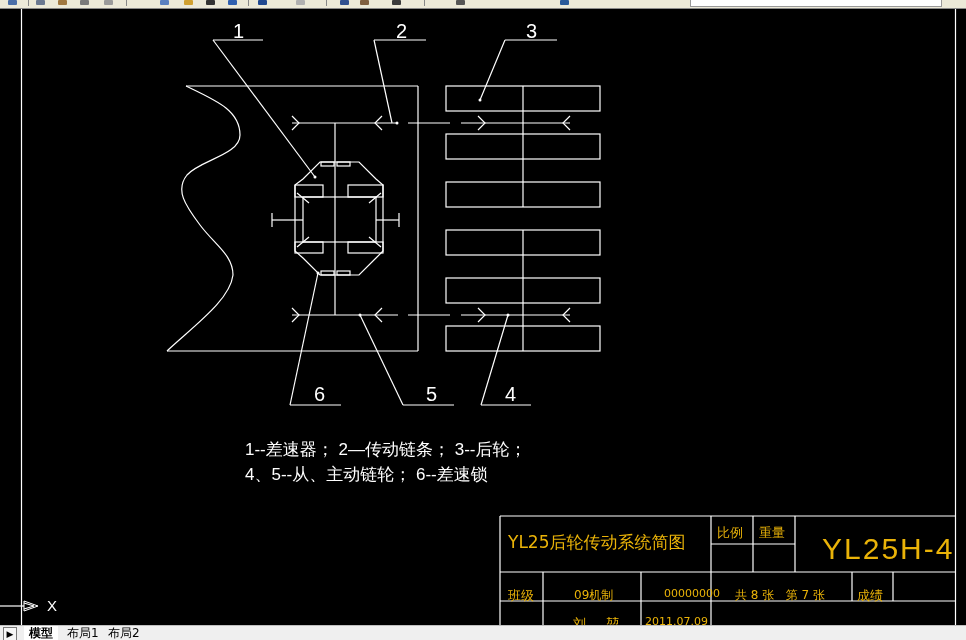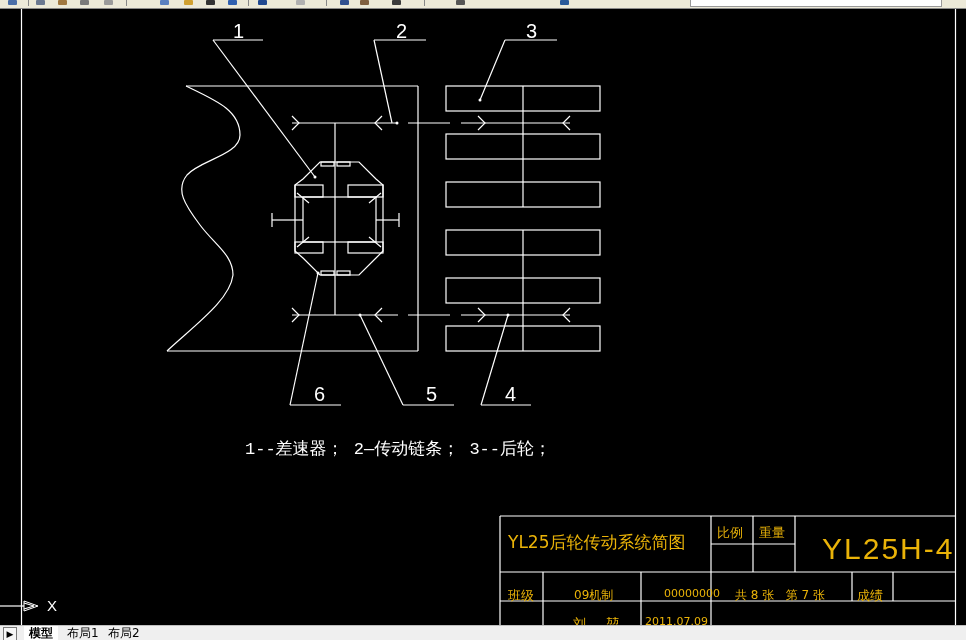--- a/index.html
+++ b/index.html
@@ -4,21 +4,21 @@
 <style>
   html, body { margin:0; padding:0; }
   body { width:966px; height:640px; position:relative; overflow:hidden; background:#000; font-family:"DejaVu Sans", sans-serif; }
   .toolbar { position:absolute; left:0; top:0; width:966px; height:8px; background:#ece9d8; border-bottom:1px solid #8a8a8a; }
   .toolbar .tb-icon { position:absolute; top:0; width:9px; height:5px; border-radius:1px; }
   .toolbar .tb-sep { position:absolute; top:0; width:1px; height:6px; background:#888; }
   .toolbar .tb-field2 { position:absolute; top:0; left:690px; width:250px; height:6px; background:#fff; border:1px solid #999; border-top:none; }
   .canvas { position:absolute; left:0; top:9px; width:966px; height:616px; background:#000; }
   .canvas svg { position:absolute; left:0; top:-9px; }
   .cad-text { position:absolute; color:#fff; white-space:nowrap; line-height:1; }
-  .legend { font-family:Liberation Mono, monospace; font-size:17px; color:#fff; }
+  .legend { font-family:Liberation Sans, sans-serif; font-size:17px; color:#fff; }
   .num { font-family:"Liberation Sans", sans-serif; font-size:20px; font-weight:300; color:#fff; }
   .tb-cell { position:absolute; color:#eab308; white-space:nowrap; line-height:1; font-size:13px; font-family:"DejaVu Sans", sans-serif; }
   .tabbar { position:absolute; left:0; top:625px; width:966px; height:15px; background:#efefef; border-top:1px solid #c0c0c0; }
   .tab-nav { position:absolute; left:3px; top:1px; width:12px; height:12px; border:1px solid #7a7a7a; background:#f6f6f6; font-size:9px; line-height:12px; text-align:center; color:#000; }
   .tab { position:absolute; top:0; height:26px; font-size:12px; line-height:15px; color:#000; padding:0 5px; }
   .tab.active { background:#fff; font-weight:bold; }
 </style>
 </head>
 <body>
 
@@ -172,20 +172,21 @@
   </svg>
 
   <span class="cad-text num" style="left:233px;top:12px;">1</span>
   <span class="cad-text num" style="left:396px;top:12px;">2</span>
   <span class="cad-text num" style="left:526px;top:12px;">3</span>
   <span class="cad-text num" style="left:314px;top:375px;">6</span>
   <span class="cad-text num" style="left:426px;top:375px;">5</span>
   <span class="cad-text num" style="left:505px;top:375px;">4</span>
 
   <span class="cad-text legend" style="left:245px;top:432px;">1--差速器； 2—传动链条； 3--后轮；</span>
+  <span class="cad-text legend" style="left:245px;top:457px;">4、5--从、主动链轮； 6--差速锁</span>
 
   <span class="cad-text" style="left:47px;top:589px;font-size:15px;font-family:'Liberation Sans',sans-serif;">X</span>
 
   <span class="tb-cell" style="left:508px;top:525px;font-size:17px;">YL25后轮传动系统简图</span>
   <span class="tb-cell" style="left:717px;top:517px;">比例</span>
   <span class="tb-cell" style="left:759px;top:517px;">重量</span>
   <span class="tb-cell" style="left:822px;top:525px;font-size:30px;font-family:'Liberation Sans',sans-serif;letter-spacing:2px;">YL25H-4</span>
   <span class="tb-cell" style="left:508px;top:580px;">班级</span>
   <span class="tb-cell" style="left:574px;top:580px;font-size:12px;">09机制</span>
   <span class="tb-cell" style="left:650px;top:579px;font-size:11px;margin-left:14px;">00000000</span>

